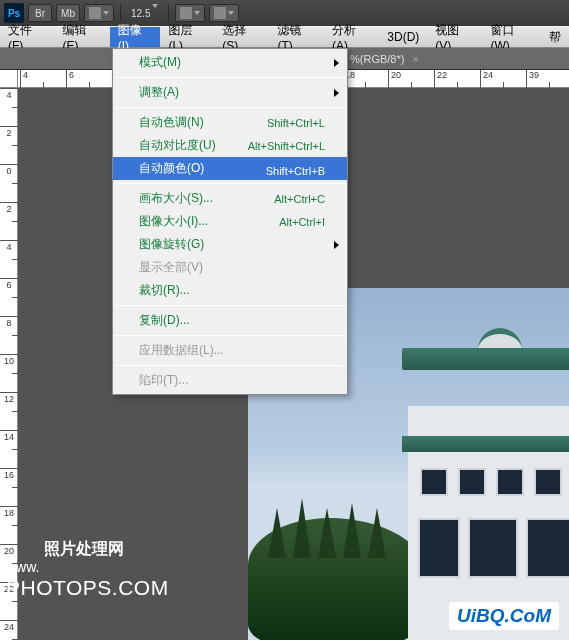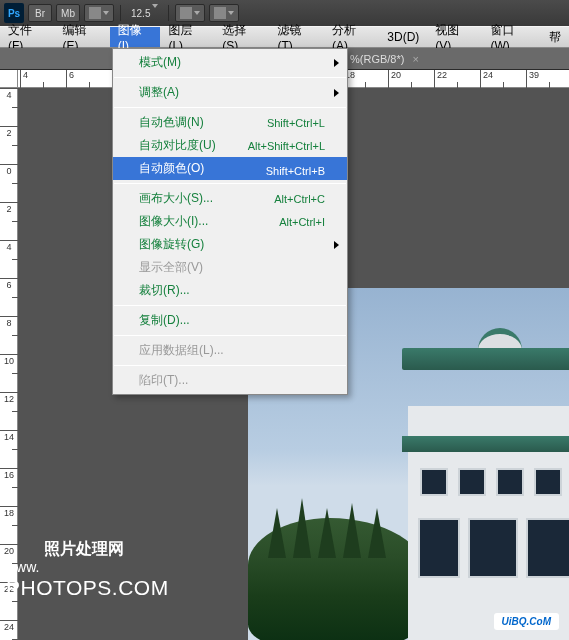--- a/index.html
+++ b/index.html
@@ -46,21 +46,21 @@
 .dd-item.highlighted { background: #3875d7; color: #fff; align-items: flex-end; }
 .dd-item.disabled { color: #999; }
 .dd-item .submenu-arrow { position: absolute; right: 8px; width: 0; height: 0; border-top: 4px solid transparent; border-bottom: 4px solid transparent; border-left: 5px solid #000; }
 .dd-sep { height: 1px; background: #c0c0c0; margin: 3px 1px; border-bottom: 1px solid #fff; }
 .shortcut { font-size: 11px; }
 
 .watermark-left { position: absolute; left: 6px; bottom: 40px; color: #fff; font-family: Arial; z-index: 50; }
 .watermark-left .line1 { font-size: 14px; }
 .watermark-left .line2 { font-size: 21px; font-weight: normal; letter-spacing: 0.5px; }
 .watermark-left .cn { font-size: 16px; font-weight: bold; margin-left: 38px; margin-bottom: -2px; }
-.watermark-right { position: absolute; right: 10px; bottom: 10px; background: #fff; color: #0066cc; font-size: 10px; font-weight: bold; padding: 3px 8px; border-radius: 3px; z-index: 50; font-style: italic; }
+.watermark-right { position: absolute; right: 10px; bottom: 10px; background: #fff; color: #0066cc; font-size: 19px; font-weight: bold; padding: 3px 8px; border-radius: 3px; z-index: 50; font-style: italic; }
 </style>
 </head>
 <body>
 
 <div class="titlebar">
   <div class="ps-logo">Ps</div>
   <div class="tb-btn">Br</div>
   <div class="tb-btn">Mb</div>
   <div class="tb-btn">
       <span class="tb-icon"></span>

